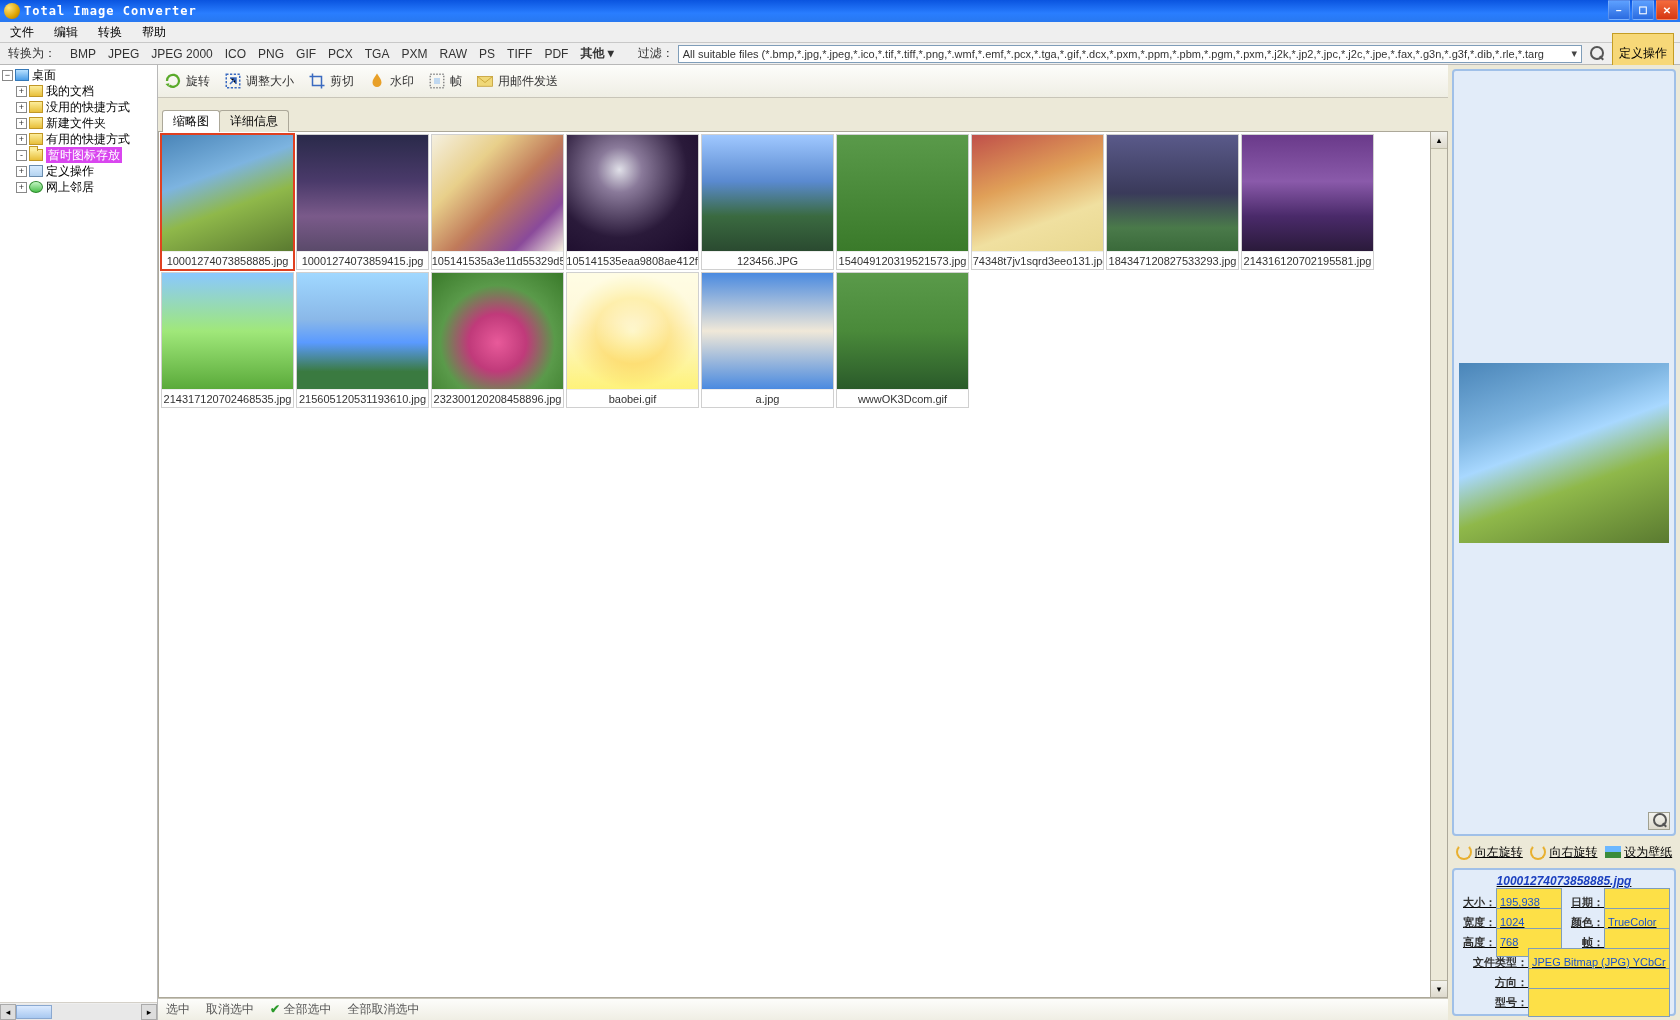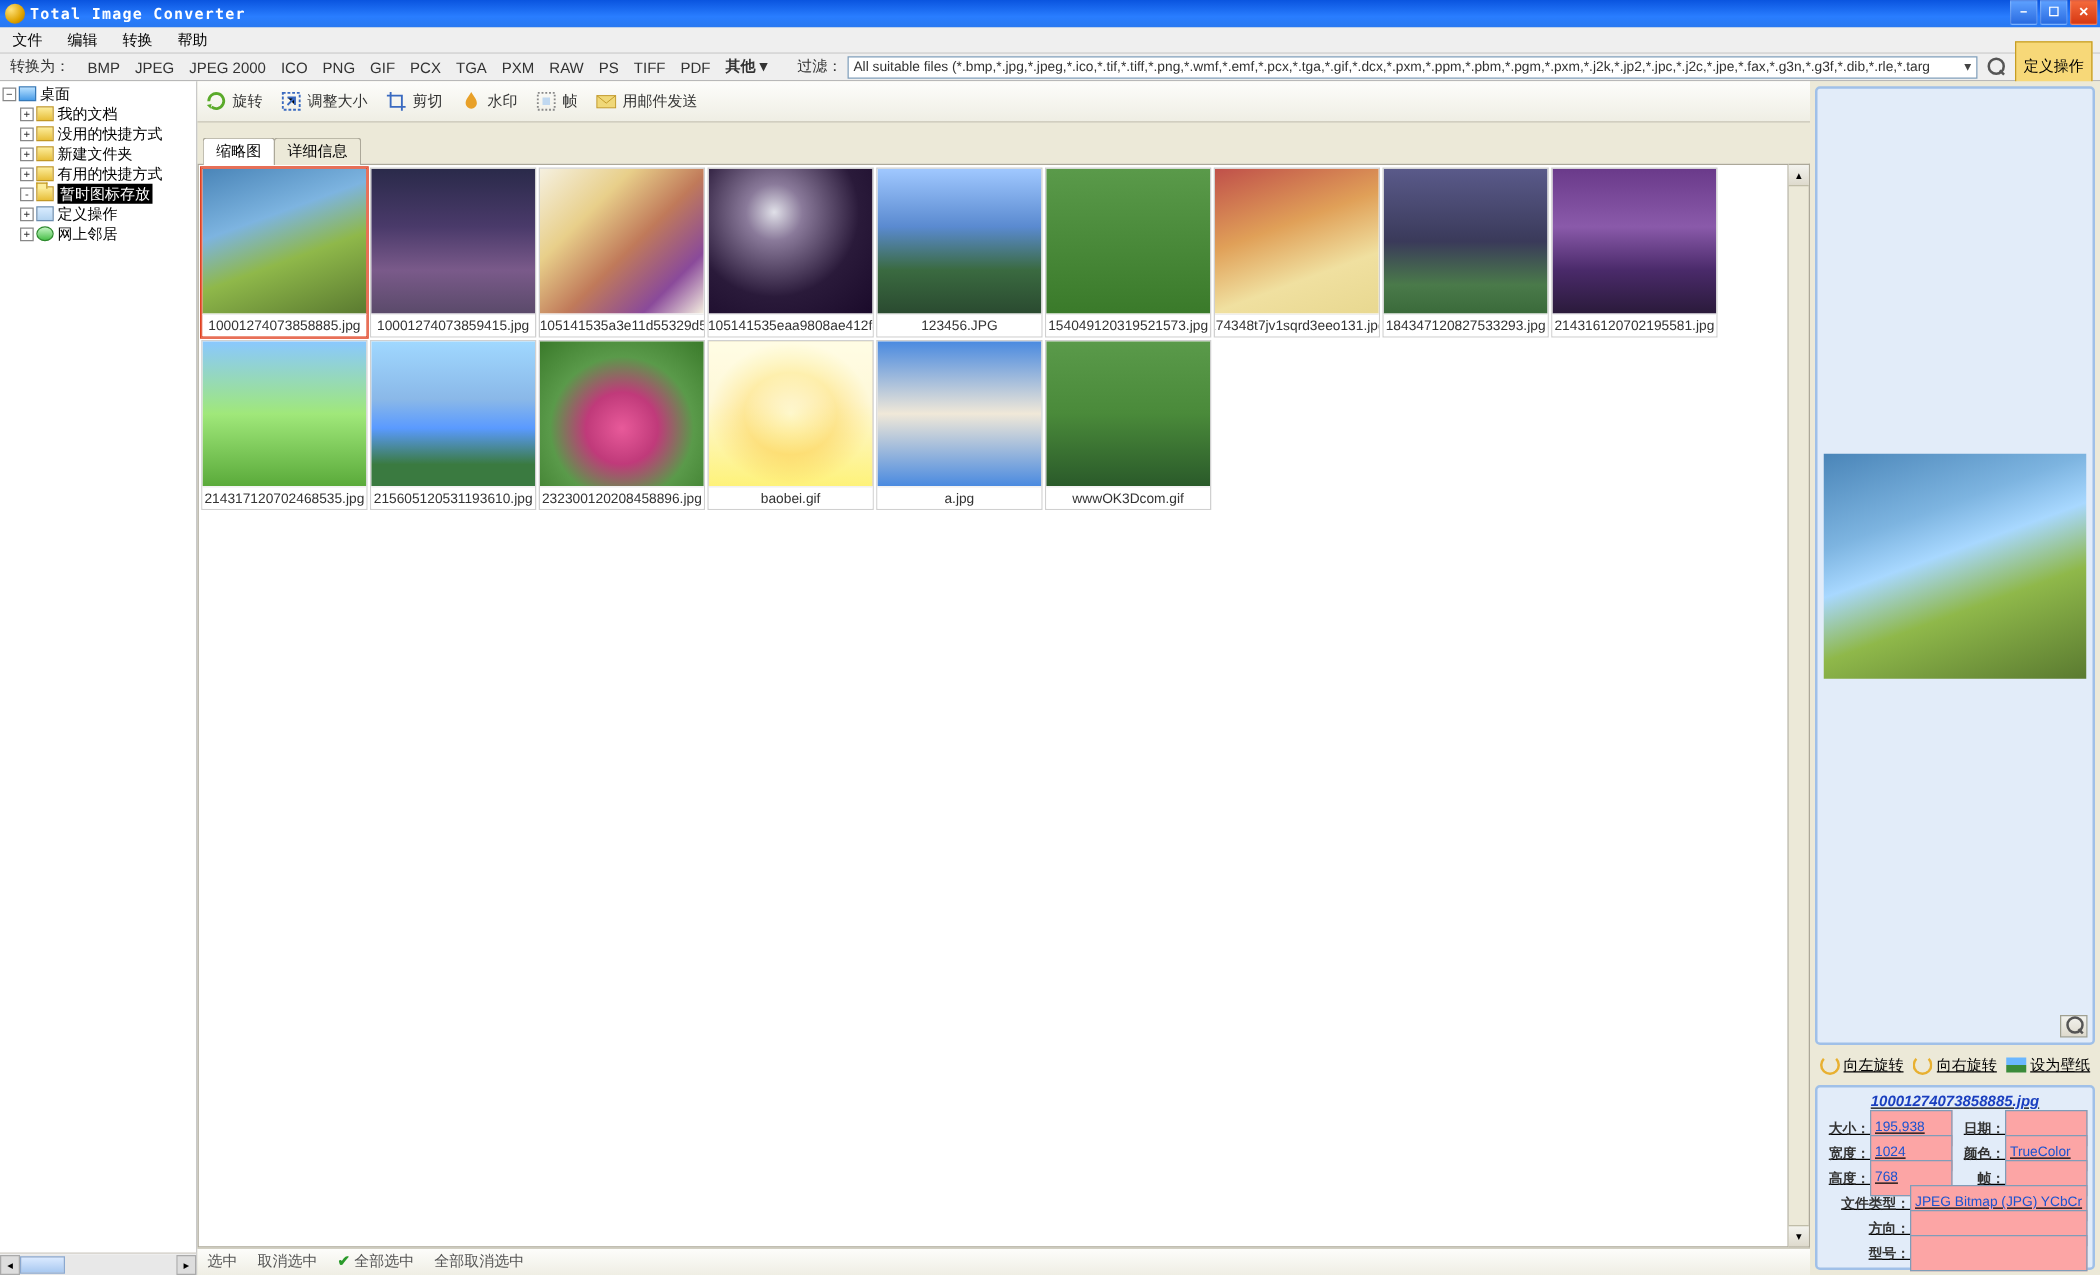--- a/index.html
+++ b/index.html
@@ -39,21 +39,21 @@
 .tree-panel { width: 158px; background: #fff; border-right: 1px solid #b8b8b8; display: flex; flex-direction: column; }
 .tree { flex: 1; font-size: 12px; padding: 2px 0 0 2px; overflow: hidden; }
 .tree-node { display: flex; align-items: center; height: 16px; line-height: 16px; white-space: nowrap; }
 .tree-indent { display:inline-block; }
 .tree-toggle { width:11px; height:11px; border:1px solid #888; display:inline-flex; align-items:center; justify-content:center; font-size:9px; line-height:9px; margin-right:2px; background:#fff; color:#333; cursor:pointer; }
 .folder-icon { width:14px; height:12px; background:linear-gradient(#fced9b,#e8bf3a); border:1px solid #c19725; margin-right:3px; position:relative; }
 .folder-icon.open::before { content:""; position:absolute; left:-1px; top:-4px; width:7px; height:4px; background:#fced9b; border:1px solid #c19725; border-bottom:none; }
 .desk-icon { width:14px; height:12px; background:linear-gradient(#b7e0ff,#4a9de8); border:1px solid #3578b7; margin-right:3px; }
 .comp-icon { width:14px; height:12px; background:linear-gradient(#d9ecff,#b3d3f0); border:1px solid #6a8cae; margin-right:3px; }
 .net-icon { width:14px; height:12px; background:linear-gradient(#c3f5c3,#4abf4a); border:1px solid #2d8a2d; border-radius:50%; margin-right:3px; }
-.tree-label.selected { background:#000000; color:#fff; padding: 0 2px; }
+.tree-label.selected { background:#d946ef; color:#fff; padding: 0 2px; }
 .tree-hscroll { height: 18px; border-top: 1px solid #d4d0c8; background: #eee; display:flex; align-items:center; }
 .tree-hscroll .arrow { width:16px; height:16px; background:#ddd; border:1px solid #aaa; display:flex; align-items:center; justify-content:center; font-size:9px; cursor:pointer; }
 .tree-hscroll .track { flex:1; height:16px; background:#e8e8e8; position:relative; }
 .tree-hscroll .thumb { position:absolute; left:0; width:36px; height:14px; top:1px; background:linear-gradient(#dbeaff,#a8c8f0); border:1px solid #8aa8d0; }
 
 
 .center { flex: 1; display: flex; flex-direction: column; background: #ece9d8; min-width:0; }
 .toolrow { height: 33px; background: linear-gradient(#fdfdfb,#efeee4); border-bottom: 1px solid #c8c5b8; display:flex; align-items:center; padding: 0 6px; gap: 14px; font-size: 12px; color:#333; }
 .tool { display:flex; align-items:center; gap:4px; cursor:pointer; }
 .tool svg { width: 18px; height: 18px; }
@@ -82,21 +82,21 @@
 .rot-icon { width:16px; height:16px; border:2px solid #e8b030; border-radius:50%; border-top-color:transparent; display:inline-block; }
 .wall-icon { width:16px; height:12px; background:linear-gradient(180deg,#6bb7ff 50%,#3a8b3a 50%); display:inline-block; }
 .info-box { border: 2px solid #a0c0e8; border-radius: 4px; background:#e2ecf9; padding: 2px 2px; font-size:11px; font-family: "SimSun", monospace; }
 .info-title { text-align:center; color:#1a3fbf; font-style:italic; font-weight:bold; font-size: 12px; margin: 2px 0 4px; }
 .info-grid { display:flex; flex-wrap:wrap; }
 .info-cell { width:50%; display:flex; align-items:center; height: 20px; }
 .info-cell.full { width: 100%; }
 .info-label { color:#333; text-align:right; font-weight: bold; flex-shrink: 0; }
 .info-cell .info-label { width: 40px; }
 .info-cell.full .info-label { width: 72px; }
-.info-val { flex:1; height:29px; border:1px solid #7f9db9; background:#fca5a5; color:#1a52d0; padding: 0 3px; display:flex; align-items:center; margin-right: 2px; overflow:hidden; white-space:nowrap; }
+.info-val { flex:1; height:29px; border:1px solid #7f9db9; background:#fde047; color:#1a52d0; padding: 0 3px; display:flex; align-items:center; margin-right: 2px; overflow:hidden; white-space:nowrap; }
 
 
 .im { width:100%; height:100%; }
 .im-0 { background: linear-gradient(160deg, #4a85b8 0%, #7db4e0 35%, #8fb84a 60%, #5a7a30 100%); }
 .im-1 { background: linear-gradient(180deg, #2a2a4a 0%, #4a3a6a 40%, #7a5a8a 70%, #5a4a6a 100%); }
 .im-2 { background: linear-gradient(135deg, #f5f0e0 0%, #e8cf8a 30%, #c07a5a 55%, #8a4a9a 80%, #f5f0e0 100%); }
 .im-3 { background: radial-gradient(circle at 40% 30%, #e0e0e8 0%, #8a7a9a 20%, #2a1a3a 60%, #1a0a2a 100%); }
 .im-4 { background: linear-gradient(180deg, #a0c8ff 0%, #5a8ad0 40%, #3a6a40 70%, #2a4a30 100%); }
 .im-5 { background: linear-gradient(180deg, #5a9a4a 0%, #4a8a3a 50%, #3a7a2a 100%); }
 .im-6 { background: linear-gradient(160deg, #c0504a 0%, #e0a058 40%, #f0e0a0 70%, #e8d890 100%); }

